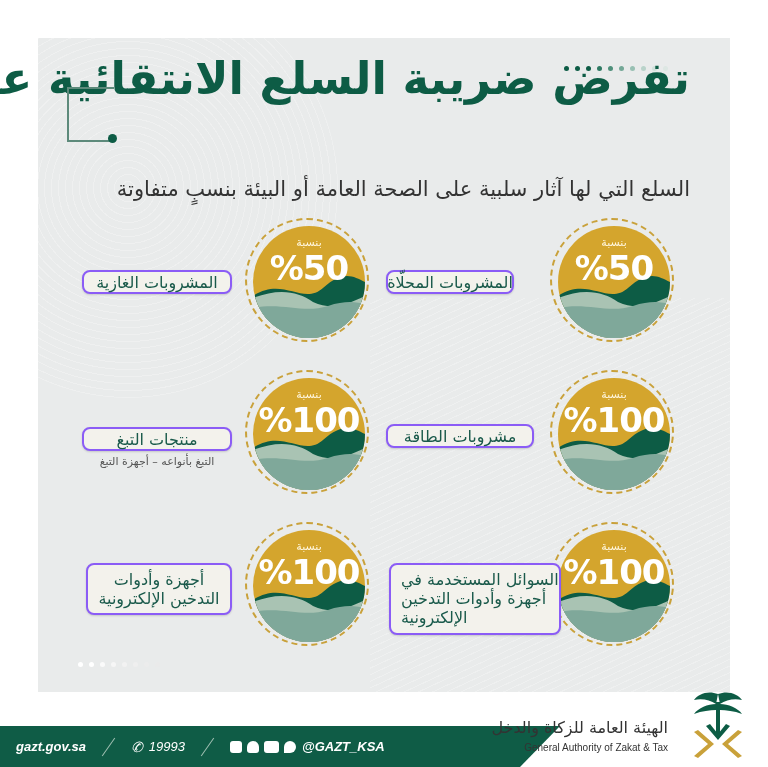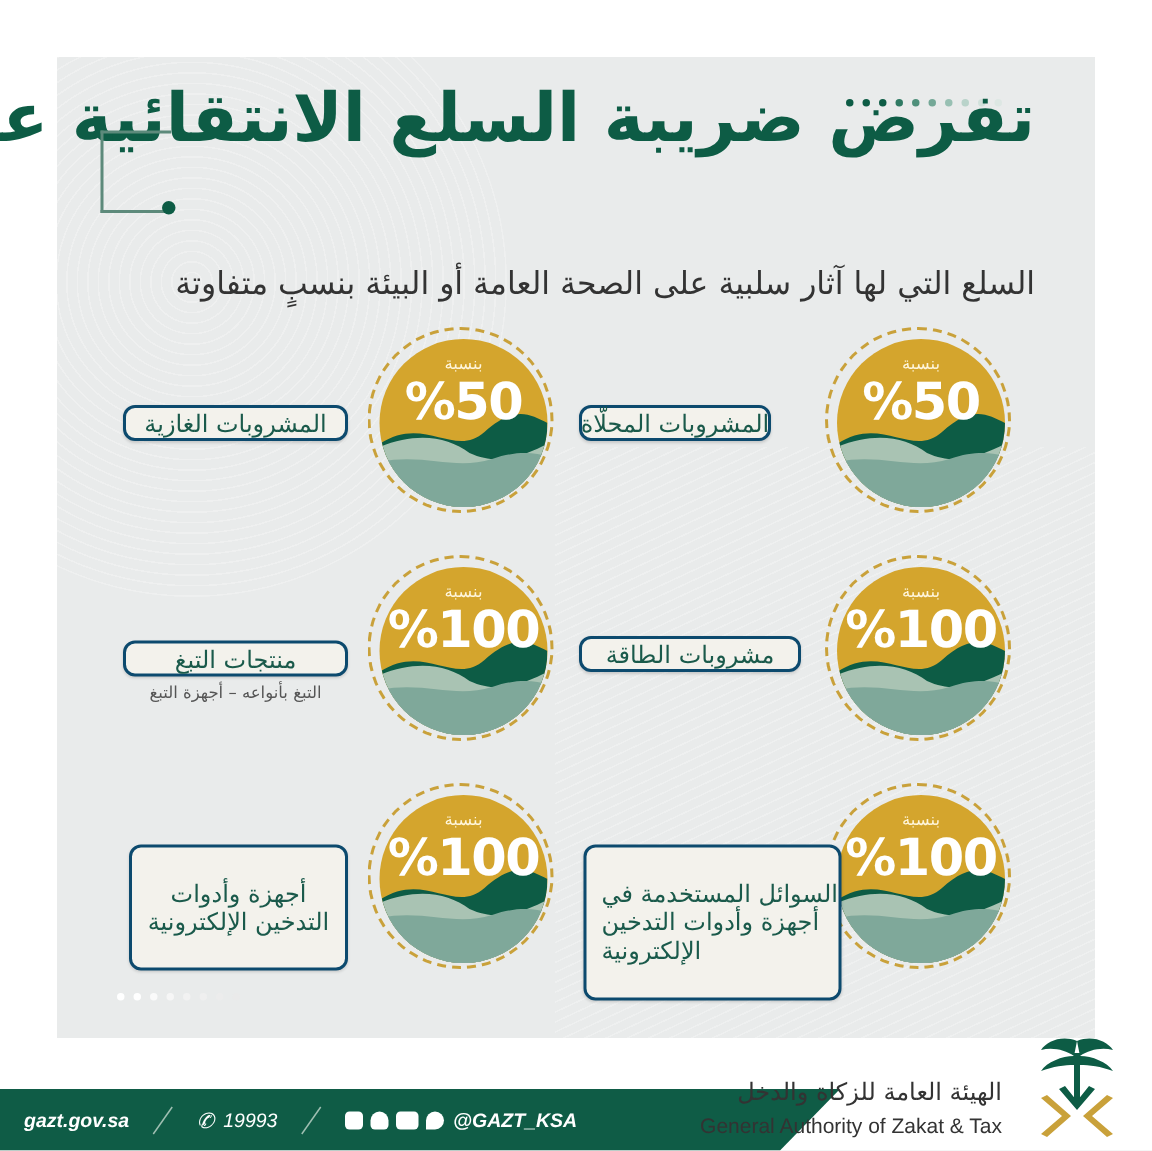--- a/index.html
+++ b/index.html
@@ -14,33 +14,33 @@
   .title{position:absolute;right:78px;top:52px;font-size:45px;font-weight:bold;color:#0d5c45;direction:rtl;z-index:2;margin:0;white-space:nowrap;letter-spacing:-0.5px;}
   .subtitle{position:absolute;right:78px;top:130px;font-size:21px;color:#333;direction:rtl;z-index:2;white-space:nowrap;margin-top:47px;}
   .bracket{position:absolute;left:67px;top:87px;width:45px;height:51px;border-left:2px solid #5d8a7b;border-top:2px solid #5d8a7b;border-bottom:2px solid #5d8a7b;border-right:none;z-index:2;}
   .bracket-dot{position:absolute;left:108px;top:134px;width:9px;height:9px;border-radius:50%;background:#0d5c45;z-index:3;}
   .badge{position:absolute;width:112px;height:112px;z-index:3;}
   .badge .ring{position:absolute;left:-8px;top:-8px;width:124px;height:124px;border-radius:50%;border:2px dashed #c9a13a;box-sizing:border-box;}
   .badge .disc{position:absolute;left:0;top:0;width:112px;height:112px;border-radius:50%;overflow:hidden;background:#d4a52d;}
   .badge svg{position:absolute;left:0;top:0;}
   .badge .lbl{position:absolute;left:0;right:0;top:10px;text-align:center;font-size:11px;color:#fff6dc;direction:rtl;}
   .badge .pct{position:absolute;left:0;right:0;top:22px;text-align:center;font-size:34px;font-weight:bold;color:#ffffff;direction:rtl;letter-spacing:-1px;}
-  .pill{position:absolute;height:24px;border:2px solid #0c4a6e;border-radius:8px;background:#f3f2ec;box-shadow:0 1px 2px rgba(0,0,0,.15);z-index:3;
+  .pill{position:absolute;height:24px;border:2px solid #8b5cf6;border-radius:8px;background:#f3f2ec;box-shadow:0 1px 2px rgba(0,0,0,.15);z-index:3;
         display:flex;align-items:center;justify-content:center;font-size:16px;color:#1a5a4b;direction:rtl;white-space:nowrap;box-sizing:border-box;}
-  .pill.multi{height:auto;padding:21px 10px;flex-direction:column;line-height:1.2;align-items:flex-end;}
+  .pill.multi{height:auto;padding:5px 10px;flex-direction:column;line-height:1.2;align-items:flex-end;}
   .note{position:absolute;font-size:11px;color:#555;direction:rtl;text-align:center;line-height:1.35;z-index:3;}
   .footer{position:absolute;left:0;top:726px;width:520px;height:41px;background:#0f5c46;z-index:4;}
   .footer:after{content:"";position:absolute;right:-40px;top:0;width:0;height:0;border-left:40px solid #0f5c46;border-bottom:41px solid transparent;}
   .footer .items{position:absolute;left:16px;top:0;height:41px;display:flex;align-items:center;color:#fff;font-family:"Liberation Sans",sans-serif;font-size:13px;font-style:italic;}
   .slash{width:1px;height:22px;background:#9fbfb2;transform:rotate(35deg);margin:0 22px;}
   .social{display:flex;gap:5px;align-items:center;margin-right:6px;}
   .social i{display:inline-block;width:12px;height:12px;background:#fff;border-radius:3px;font-style:normal;}
   .logo{position:absolute;right:20px;top:688px;z-index:4;}
   .org-ar{position:absolute;right:100px;top:718px;font-size:16px;color:#333;direction:rtl;white-space:nowrap;z-index:4;}
-  .org-en{position:absolute;right:100px;top:742px;font-size:14px;color:#333;font-family:"Liberation Sans",sans-serif;white-space:nowrap;z-index:4;}
+  .org-en{position:absolute;right:100px;top:742px;font-size:10px;color:#333;font-family:"Liberation Sans",sans-serif;white-space:nowrap;z-index:4;}
 </style>
 </head>
 <body>
 
 <div class="card"></div>
 
 <div class="dots" style="left:564px;top:66px;">
   <span style="background:#0d5c45"></span>
     <span style="background:#0d5c45"></span>
     <span style="background:#0d5c45"></span>

